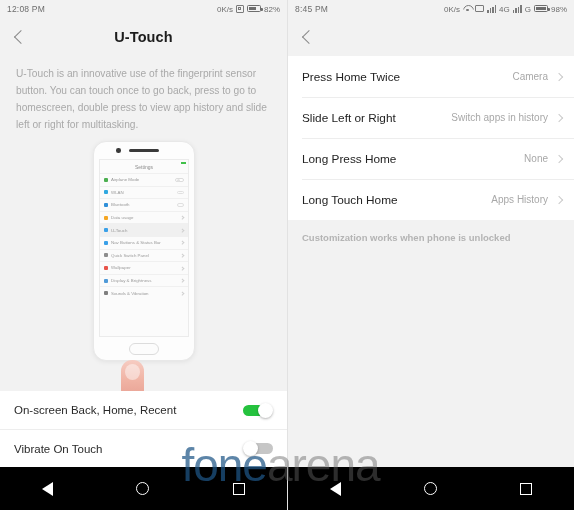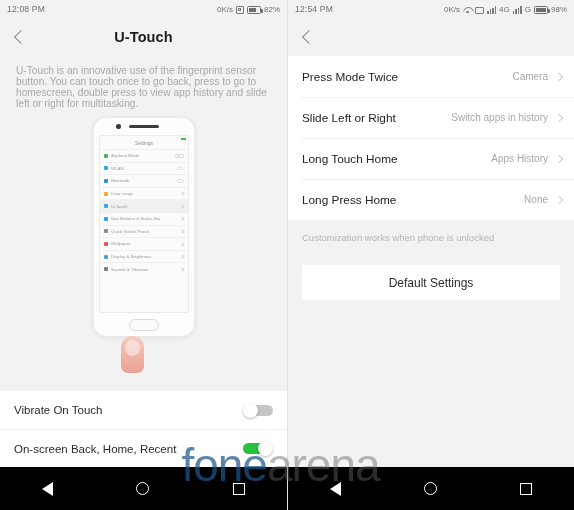--- a/index.html
+++ b/index.html
@@ -12,21 +12,21 @@
   .panel{ width:287px; height:510px; position:relative; display:flex; flex-direction:column;
           background:#f2f2f2; }
   .panel.right{ border-left:1px solid #e2e2e2; }
 
   
   .statusbar{
     height:18px; flex:0 0 18px; display:flex; align-items:center;
     padding:0 7px; font-size:8.5px; color:#6d6d6d; background:#f2f2f2;
   }
   .sb-time{ letter-spacing:.2px; }
-  .sb-right{ margin-left:auto; display:flex; align-items:flex-end; gap:3px; }
+  .sb-right{ margin-left:auto; display:flex; align-items:flex-start; gap:3px; }
   .sb-txt{ font-size:8px; color:#6d6d6d; }
   .ico{ display:inline-block; }
   .wifi-ico{ width:9px; height:7px; position:relative; }
   .wifi-ico::before{
     content:""; position:absolute; left:0; top:0; width:9px; height:9px;
     border:1.4px solid #7a7a7a; border-radius:50%;
     clip-path:polygon(0 0,100% 0,100% 45%,0 45%);
   }
   .wifi-ico::after{
     content:""; position:absolute; left:3.3px; top:4.4px; width:2.4px; height:2.4px;
@@ -58,21 +58,21 @@
               border-bottom:1.4px solid #8a8a8a; transform:rotate(45deg); }
   .header-title{
     position:absolute; left:0; right:0; text-align:center;
     font-size:14.5px; color:#1d1d1d; font-weight:600; letter-spacing:.1px;
     pointer-events:none; white-space:nowrap; overflow:hidden; padding:0 46px;
   }
   .panel.right .header-title{ font-size:13.5px; }
 
   
   .desc{
-    padding:9px 16px 4px 16px; font-size:10.2px; line-height:11px;
+    padding:9px 16px 4px 16px; font-size:10.2px; line-height:17px;
     color:#a9a9a9; background:#f2f2f2;
   }
   .illus{ flex:1; position:relative; background:#f2f2f2; overflow:hidden; }
 
   .phone{
     position:absolute; left:93px; top:4px; width:102px; height:220px;
     background:#fdfdfd; border:1.2px solid #e8e8e8; border-radius:13px;
     box-shadow:0 1px 5px rgba(0,0,0,.07);
     display:flex; flex-direction:column; align-items:center;
   }
@@ -137,21 +137,21 @@
     height:41px; display:flex; align-items:center; padding:0 12px 0 14px;
     position:relative;
   }
   .row + .row::before{
     content:""; position:absolute; left:14px; right:0; top:0; height:1px; background:#ededed;
   }
   .row-label{ font-size:11.8px; color:#232323; }
   .row-value{ margin-left:auto; font-size:10px; color:#a8a8a8; padding-right:8px; }
   .chev-right{ width:6px; height:6px; border-right:1.2px solid #cacaca;
                border-top:1.2px solid #cacaca; transform:rotate(45deg); }
-  .note{ padding:12px 14px 0 14px; font-size:9.5px; color:#b4b4b4; background:#f2f2f2; }
+  .note{ padding:12px 14px 0 14px; font-size:9.5px; color:#b4b4b4; background:#f2f2f2;font-weight:bold; }
   .default-btn{
     margin:22px 14px 0 14px; height:35px; background:#ffffff;
     display:flex; align-items:center; justify-content:center;
     font-size:12px; color:#2b2b2b;
   }
   .spacer{ flex:1; background:#f2f2f2; }
 
   
   .navbar{
     height:43px; flex:0 0 43px; background:#000000;
@@ -261,46 +261,46 @@
               </div>
             </div>
         </div>
         <div class="ph-home"></div>
       </div>
       <div class="finger"></div>
     </div>
 
     <div class="switch-list" id="switch-list">
         <div class="sw-row">
+          <span>On-screen Back, Home, Recent</span>
+          <span class="toggle on">
+            <span class="track"></span>
+            <span class="knob"></span>
+          </span>
+        </div>
+        <div class="sw-row">
           <span>Vibrate On Touch</span>
           <span class="toggle off">
             <span class="track"></span>
             <span class="knob"></span>
           </span>
         </div>
-        <div class="sw-row">
-          <span>On-screen Back, Home, Recent</span>
-          <span class="toggle on">
-            <span class="track"></span>
-            <span class="knob"></span>
-          </span>
-        </div>
       </div>
 
     <div class="navbar">
       <span class="nav-back"></span>
       <span class="nav-home"></span>
       <span class="nav-recent"></span>
     </div>
   </div>
 
   <div class="panel right">
 
     <div class="statusbar">
-      <span class="sb-time">12:54 PM</span>
+      <span class="sb-time">8:45 PM</span>
       <span class="sb-right">
         <span class="sb-txt">0K/s</span>
         <span class="ico wifi-ico"></span>
         <span class="ico sq-ico"></span>
         <span class="bars-ico">
             <i></i>
             <i></i>
             <i></i>
             <i></i>
           </span>
@@ -320,44 +320,43 @@
     </div>
 
     <div class="header">
       <div class="back-btn">
         <span class="chev-left"></span>
       </div>
     </div>
 
     <div class="list" id="option-list">
         <div class="row">
-          <span class="row-label">Press Mode Twice</span>
+          <span class="row-label">Press Home Twice</span>
           <span class="row-value">Camera</span>
           <span class="chev-right"></span>
         </div>
         <div class="row">
           <span class="row-label">Slide Left or Right</span>
           <span class="row-value">Switch apps in history</span>
           <span class="chev-right"></span>
         </div>
         <div class="row">
+          <span class="row-label">Long Press Home</span>
+          <span class="row-value">None</span>
+          <span class="chev-right"></span>
+        </div>
+        <div class="row">
           <span class="row-label">Long Touch Home</span>
           <span class="row-value">Apps History</span>
           <span class="chev-right"></span>
         </div>
-        <div class="row">
-          <span class="row-label">Long Press Home</span>
-          <span class="row-value">None</span>
-          <span class="chev-right"></span>
-        </div>
       </div>
 
     <div class="note">Customization works when phone is unlocked</div>
 
-    <div class="default-btn">Default Settings</div>
 
     <div class="spacer"></div>
 
     <div class="navbar">
       <span class="nav-back"></span>
       <span class="nav-home"></span>
       <span class="nav-recent"></span>
     </div>
   </div>
 

